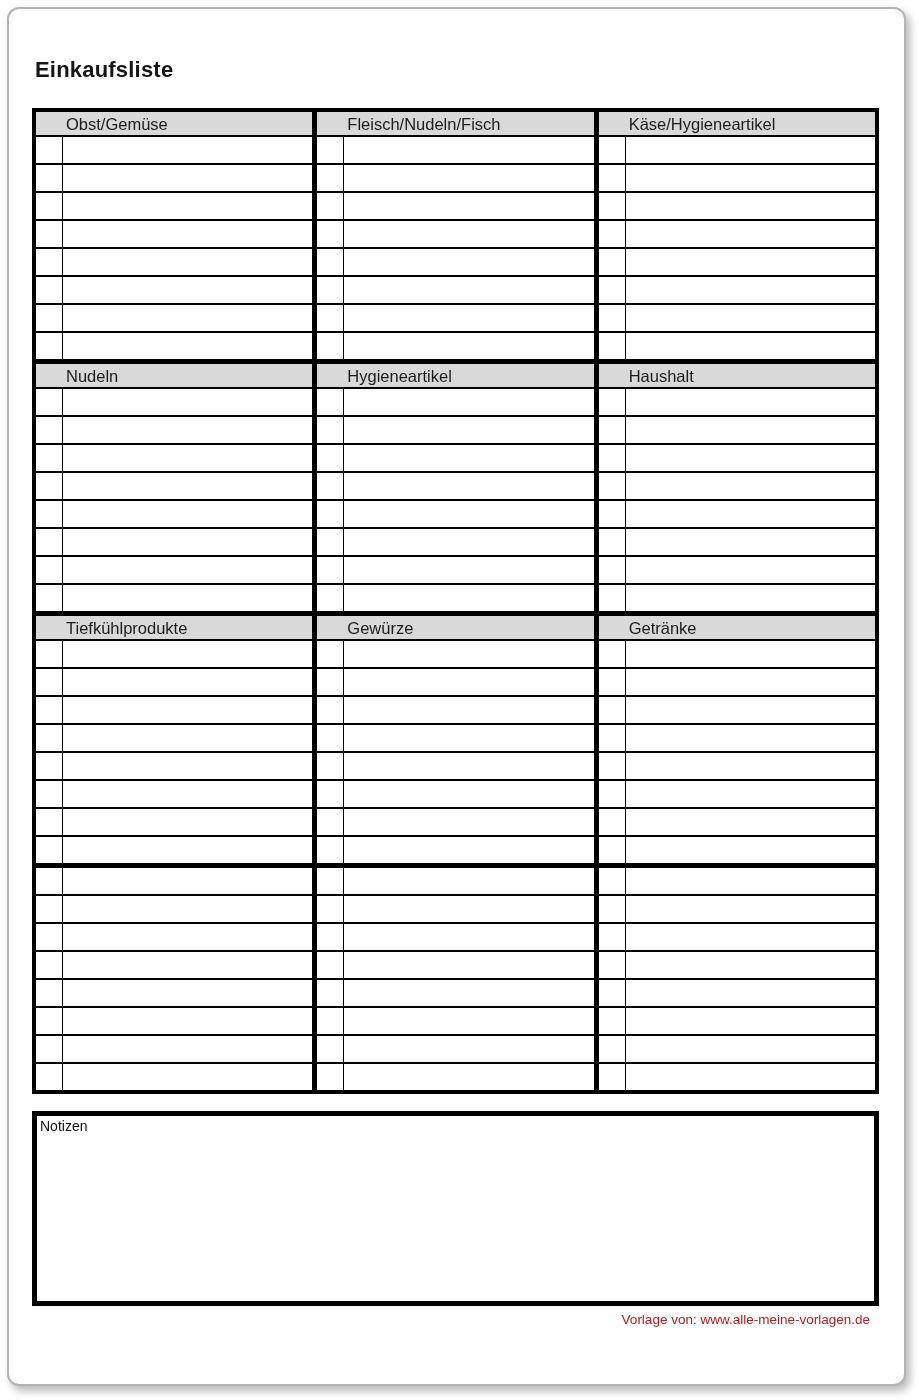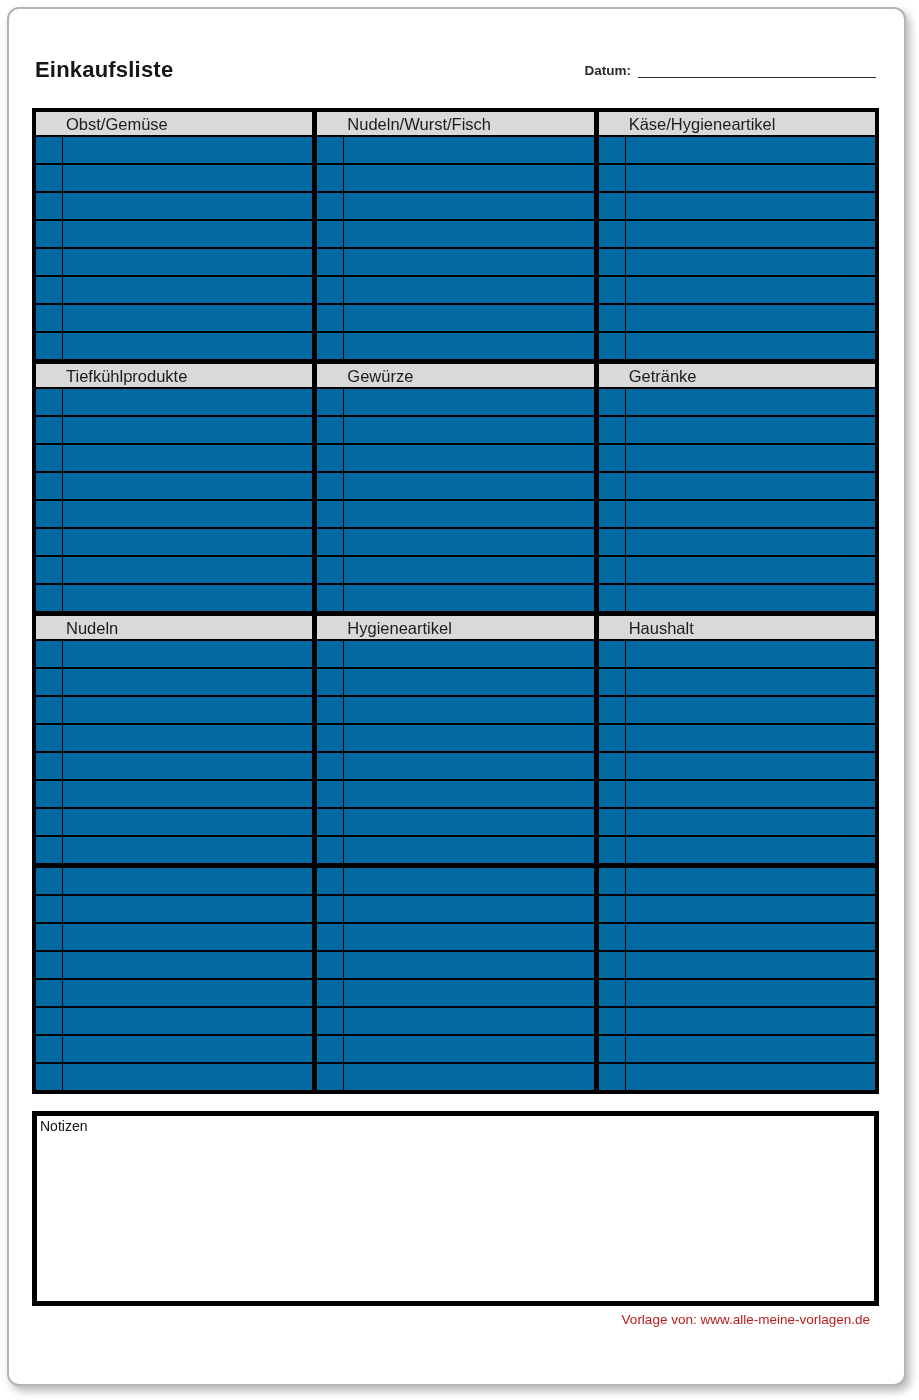--- a/index.html
+++ b/index.html
@@ -39,21 +39,21 @@
   }
   
   .shopping-table {
     border:4px solid #000;
     background:#000;
     display:flex; flex-direction:column; gap:5px;
   }
   .block {
     display:grid; grid-template-columns:1fr 1fr 1fr; gap:5px;
   }
-  .section { background:#0369a1; display:flex; flex-direction:column; }
+  .section { background:#ffffff; display:flex; flex-direction:column; }
   .section-header {
     height:25px; line-height:25px;
     background:#d9d9d9;
     border-bottom:2px solid #000;
     font-size:16.5px; color:#1c1c1c;
     padding-left:30px;
     white-space:nowrap; overflow:hidden;
   }
   .row { height:28px; border-bottom:2px solid #000; display:flex; }
   .row:last-child { border-bottom:none; height:26px; }
@@ -80,24 +80,20 @@
   }
 </style>
 </head>
 <body>
 
 <div class="page-frame">
   <div class="content">
 
     <div class="doc-header">
       <div class="doc-title">Einkaufsliste</div>
-      <div class="date-group">
-        <span class="date-label">Datum:</span>
-        <span class="date-line"></span>
-      </div>
     </div>
 
     <div class="shopping-table" id="shopping-table">
         <div class="block">
           <div class="section">
             <div class="section-header">Obst/Gemüse</div>
             <div class="row">
               <div class="check-cell"></div>
               <div class="item-cell"></div>
             </div>
@@ -124,21 +120,21 @@
             <div class="row">
               <div class="check-cell"></div>
               <div class="item-cell"></div>
             </div>
             <div class="row">
               <div class="check-cell"></div>
               <div class="item-cell"></div>
             </div>
           </div>
           <div class="section">
-            <div class="section-header">Nudeln/Wurst/Fisch</div>
+            <div class="section-header">Fleisch/Nudeln/Fisch</div>
             <div class="row">
               <div class="check-cell"></div>
               <div class="item-cell"></div>
             </div>
             <div class="row">
               <div class="check-cell"></div>
               <div class="item-cell"></div>
             </div>
             <div class="row">
               <div class="check-cell"></div>
@@ -196,91 +192,91 @@
               <div class="item-cell"></div>
             </div>
             <div class="row">
               <div class="check-cell"></div>
               <div class="item-cell"></div>
             </div>
           </div>
         </div>
         <div class="block">
           <div class="section">
-            <div class="section-header">Tiefkühlprodukte</div>
-            <div class="row">
-              <div class="check-cell"></div>
-              <div class="item-cell"></div>
-            </div>
-            <div class="row">
-              <div class="check-cell"></div>
-              <div class="item-cell"></div>
-            </div>
-            <div class="row">
-              <div class="check-cell"></div>
-              <div class="item-cell"></div>
-            </div>
-            <div class="row">
-              <div class="check-cell"></div>
-              <div class="item-cell"></div>
-            </div>
-            <div class="row">
-              <div class="check-cell"></div>
-              <div class="item-cell"></div>
-            </div>
-            <div class="row">
-              <div class="check-cell"></div>
-              <div class="item-cell"></div>
-            </div>
-            <div class="row">
-              <div class="check-cell"></div>
-              <div class="item-cell"></div>
-            </div>
-            <div class="row">
-              <div class="check-cell"></div>
-              <div class="item-cell"></div>
-            </div>
-          </div>
-          <div class="section">
-            <div class="section-header">Gewürze</div>
-            <div class="row">
-              <div class="check-cell"></div>
-              <div class="item-cell"></div>
-            </div>
-            <div class="row">
-              <div class="check-cell"></div>
-              <div class="item-cell"></div>
-            </div>
-            <div class="row">
-              <div class="check-cell"></div>
-              <div class="item-cell"></div>
-            </div>
-            <div class="row">
-              <div class="check-cell"></div>
-              <div class="item-cell"></div>
-            </div>
-            <div class="row">
-              <div class="check-cell"></div>
-              <div class="item-cell"></div>
-            </div>
-            <div class="row">
-              <div class="check-cell"></div>
-              <div class="item-cell"></div>
-            </div>
-            <div class="row">
-              <div class="check-cell"></div>
-              <div class="item-cell"></div>
-            </div>
-            <div class="row">
-              <div class="check-cell"></div>
-              <div class="item-cell"></div>
-            </div>
-          </div>
-          <div class="section">
-            <div class="section-header">Getränke</div>
+            <div class="section-header">Nudeln</div>
+            <div class="row">
+              <div class="check-cell"></div>
+              <div class="item-cell"></div>
+            </div>
+            <div class="row">
+              <div class="check-cell"></div>
+              <div class="item-cell"></div>
+            </div>
+            <div class="row">
+              <div class="check-cell"></div>
+              <div class="item-cell"></div>
+            </div>
+            <div class="row">
+              <div class="check-cell"></div>
+              <div class="item-cell"></div>
+            </div>
+            <div class="row">
+              <div class="check-cell"></div>
+              <div class="item-cell"></div>
+            </div>
+            <div class="row">
+              <div class="check-cell"></div>
+              <div class="item-cell"></div>
+            </div>
+            <div class="row">
+              <div class="check-cell"></div>
+              <div class="item-cell"></div>
+            </div>
+            <div class="row">
+              <div class="check-cell"></div>
+              <div class="item-cell"></div>
+            </div>
+          </div>
+          <div class="section">
+            <div class="section-header">Hygieneartikel</div>
+            <div class="row">
+              <div class="check-cell"></div>
+              <div class="item-cell"></div>
+            </div>
+            <div class="row">
+              <div class="check-cell"></div>
+              <div class="item-cell"></div>
+            </div>
+            <div class="row">
+              <div class="check-cell"></div>
+              <div class="item-cell"></div>
+            </div>
+            <div class="row">
+              <div class="check-cell"></div>
+              <div class="item-cell"></div>
+            </div>
+            <div class="row">
+              <div class="check-cell"></div>
+              <div class="item-cell"></div>
+            </div>
+            <div class="row">
+              <div class="check-cell"></div>
+              <div class="item-cell"></div>
+            </div>
+            <div class="row">
+              <div class="check-cell"></div>
+              <div class="item-cell"></div>
+            </div>
+            <div class="row">
+              <div class="check-cell"></div>
+              <div class="item-cell"></div>
+            </div>
+          </div>
+          <div class="section">
+            <div class="section-header">Haushalt</div>
             <div class="row">
               <div class="check-cell"></div>
               <div class="item-cell"></div>
             </div>
             <div class="row">
               <div class="check-cell"></div>
               <div class="item-cell"></div>
             </div>
             <div class="row">
               <div class="check-cell"></div>
@@ -303,91 +299,91 @@
               <div class="item-cell"></div>
             </div>
             <div class="row">
               <div class="check-cell"></div>
               <div class="item-cell"></div>
             </div>
           </div>
         </div>
         <div class="block">
           <div class="section">
-            <div class="section-header">Nudeln</div>
-            <div class="row">
-              <div class="check-cell"></div>
-              <div class="item-cell"></div>
-            </div>
-            <div class="row">
-              <div class="check-cell"></div>
-              <div class="item-cell"></div>
-            </div>
-            <div class="row">
-              <div class="check-cell"></div>
-              <div class="item-cell"></div>
-            </div>
-            <div class="row">
-              <div class="check-cell"></div>
-              <div class="item-cell"></div>
-            </div>
-            <div class="row">
-              <div class="check-cell"></div>
-              <div class="item-cell"></div>
-            </div>
-            <div class="row">
-              <div class="check-cell"></div>
-              <div class="item-cell"></div>
-            </div>
-            <div class="row">
-              <div class="check-cell"></div>
-              <div class="item-cell"></div>
-            </div>
-            <div class="row">
-              <div class="check-cell"></div>
-              <div class="item-cell"></div>
-            </div>
-          </div>
-          <div class="section">
-            <div class="section-header">Hygieneartikel</div>
-            <div class="row">
-              <div class="check-cell"></div>
-              <div class="item-cell"></div>
-            </div>
-            <div class="row">
-              <div class="check-cell"></div>
-              <div class="item-cell"></div>
-            </div>
-            <div class="row">
-              <div class="check-cell"></div>
-              <div class="item-cell"></div>
-            </div>
-            <div class="row">
-              <div class="check-cell"></div>
-              <div class="item-cell"></div>
-            </div>
-            <div class="row">
-              <div class="check-cell"></div>
-              <div class="item-cell"></div>
-            </div>
-            <div class="row">
-              <div class="check-cell"></div>
-              <div class="item-cell"></div>
-            </div>
-            <div class="row">
-              <div class="check-cell"></div>
-              <div class="item-cell"></div>
-            </div>
-            <div class="row">
-              <div class="check-cell"></div>
-              <div class="item-cell"></div>
-            </div>
-          </div>
-          <div class="section">
-            <div class="section-header">Haushalt</div>
+            <div class="section-header">Tiefkühlprodukte</div>
+            <div class="row">
+              <div class="check-cell"></div>
+              <div class="item-cell"></div>
+            </div>
+            <div class="row">
+              <div class="check-cell"></div>
+              <div class="item-cell"></div>
+            </div>
+            <div class="row">
+              <div class="check-cell"></div>
+              <div class="item-cell"></div>
+            </div>
+            <div class="row">
+              <div class="check-cell"></div>
+              <div class="item-cell"></div>
+            </div>
+            <div class="row">
+              <div class="check-cell"></div>
+              <div class="item-cell"></div>
+            </div>
+            <div class="row">
+              <div class="check-cell"></div>
+              <div class="item-cell"></div>
+            </div>
+            <div class="row">
+              <div class="check-cell"></div>
+              <div class="item-cell"></div>
+            </div>
+            <div class="row">
+              <div class="check-cell"></div>
+              <div class="item-cell"></div>
+            </div>
+          </div>
+          <div class="section">
+            <div class="section-header">Gewürze</div>
+            <div class="row">
+              <div class="check-cell"></div>
+              <div class="item-cell"></div>
+            </div>
+            <div class="row">
+              <div class="check-cell"></div>
+              <div class="item-cell"></div>
+            </div>
+            <div class="row">
+              <div class="check-cell"></div>
+              <div class="item-cell"></div>
+            </div>
+            <div class="row">
+              <div class="check-cell"></div>
+              <div class="item-cell"></div>
+            </div>
+            <div class="row">
+              <div class="check-cell"></div>
+              <div class="item-cell"></div>
+            </div>
+            <div class="row">
+              <div class="check-cell"></div>
+              <div class="item-cell"></div>
+            </div>
+            <div class="row">
+              <div class="check-cell"></div>
+              <div class="item-cell"></div>
+            </div>
+            <div class="row">
+              <div class="check-cell"></div>
+              <div class="item-cell"></div>
+            </div>
+          </div>
+          <div class="section">
+            <div class="section-header">Getränke</div>
             <div class="row">
               <div class="check-cell"></div>
               <div class="item-cell"></div>
             </div>
             <div class="row">
               <div class="check-cell"></div>
               <div class="item-cell"></div>
             </div>
             <div class="row">
               <div class="check-cell"></div>

